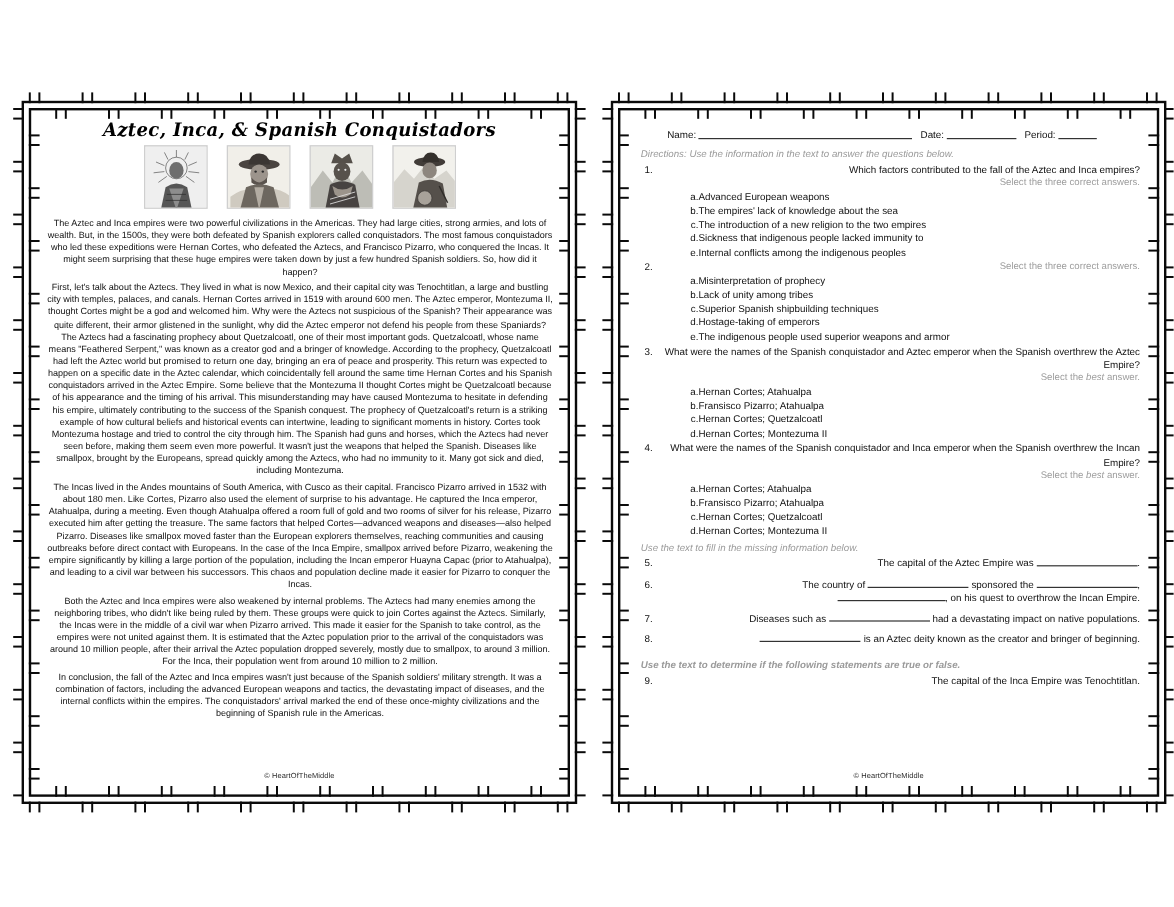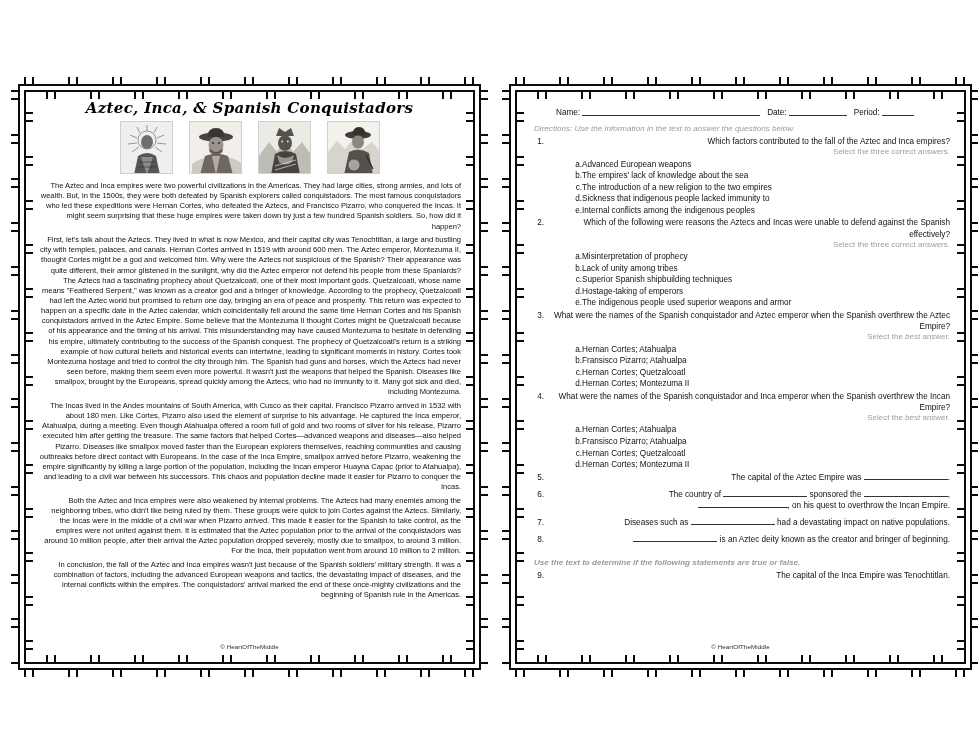--- a/index.html
+++ b/index.html
@@ -154,21 +154,21 @@
     background: #e9e9e9;
     flex: 0 0 53px;
   }
   .portrait svg { display: block; width: 53px; height: 53px; }
 
   .article { padding: 0 8px 0 9px; }
   .article p {
     font-size: 7.55px;
     line-height: 1.345;
     color: #111;
-    text-align: right;
+    text-align: center;
     margin-bottom: 3.5px;
     letter-spacing: -0.02px;
   }
 
   
   .sheet { padding: 4px 10px 0 11px; }
 
   .namerow {
     display: flex;
     align-items: flex-start;
@@ -396,21 +396,20 @@
                   <span class="choice-ltr">e.</span>
                   <span>Internal conflicts among the indigenous peoples</span>
                 </div>
             </div>
           </div>
         </div>
 
         <div class="q">
           <div class="q-num">2.</div>
           <div class="q-body">
-            <div class="q-text">Which of the following were reasons the Aztecs and Incas were unable to defend against the Spanish effectively?</div>
             <div class="q-hint">Select the three correct answers.</div>
             <div class="choices">
               <div class="choice">
                   <span class="choice-ltr">a.</span>
                   <span>Misinterpretation of prophecy</span>
                 </div>
               <div class="choice">
                   <span class="choice-ltr">b.</span>
                   <span>Lack of unity among tribes</span>
                 </div>
@@ -475,20 +474,21 @@
                   <span>Hernan Cortes; Quetzalcoatl</span>
                 </div>
               <div class="choice">
                   <span class="choice-ltr">d.</span>
                   <span>Hernan Cortes; Montezuma II</span>
                 </div>
             </div>
           </div>
         </div>
 
+        <div class="directions" style="margin-top:4px;">Use the text to fill in the missing information below.</div>
 
         <div class="q fill">
           <div class="q-num">5.</div>
           <div class="q-body">
             <span>The capital of the Aztec Empire was </span><span class="blank"></span><span>.</span>
           </div>
         </div>
 
         <div class="q fill">
           <div class="q-num">6.</div>

